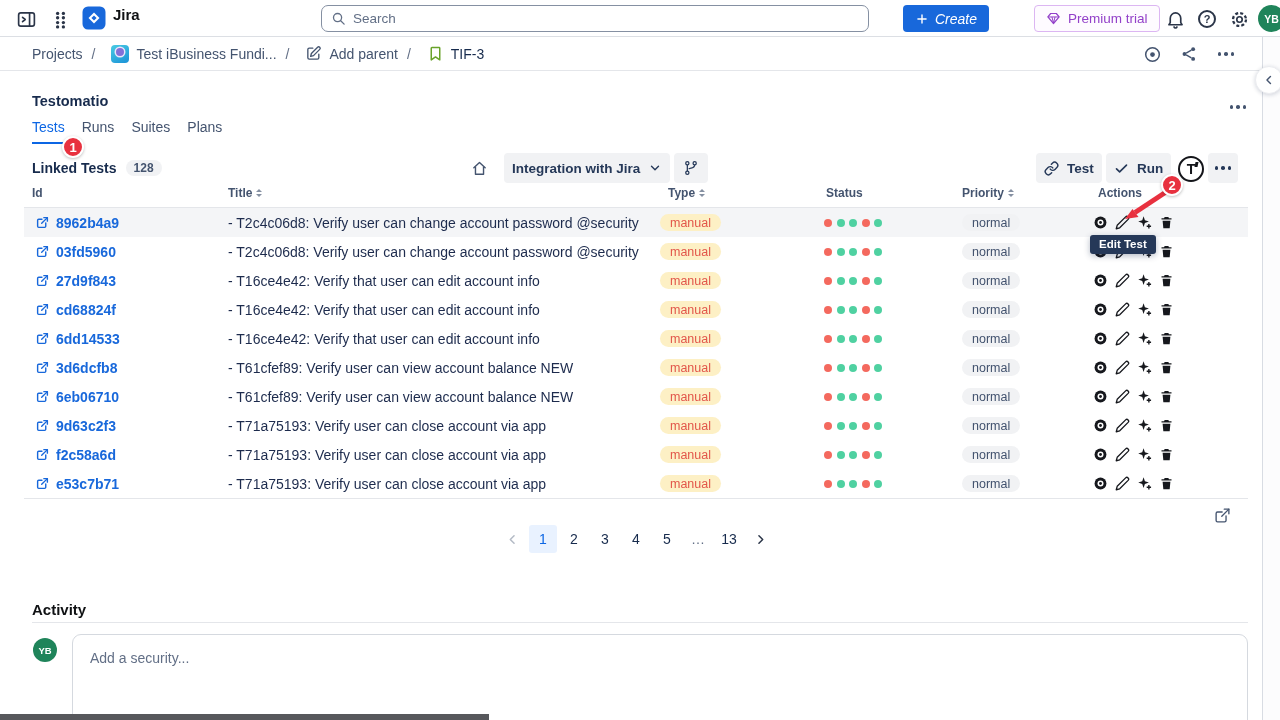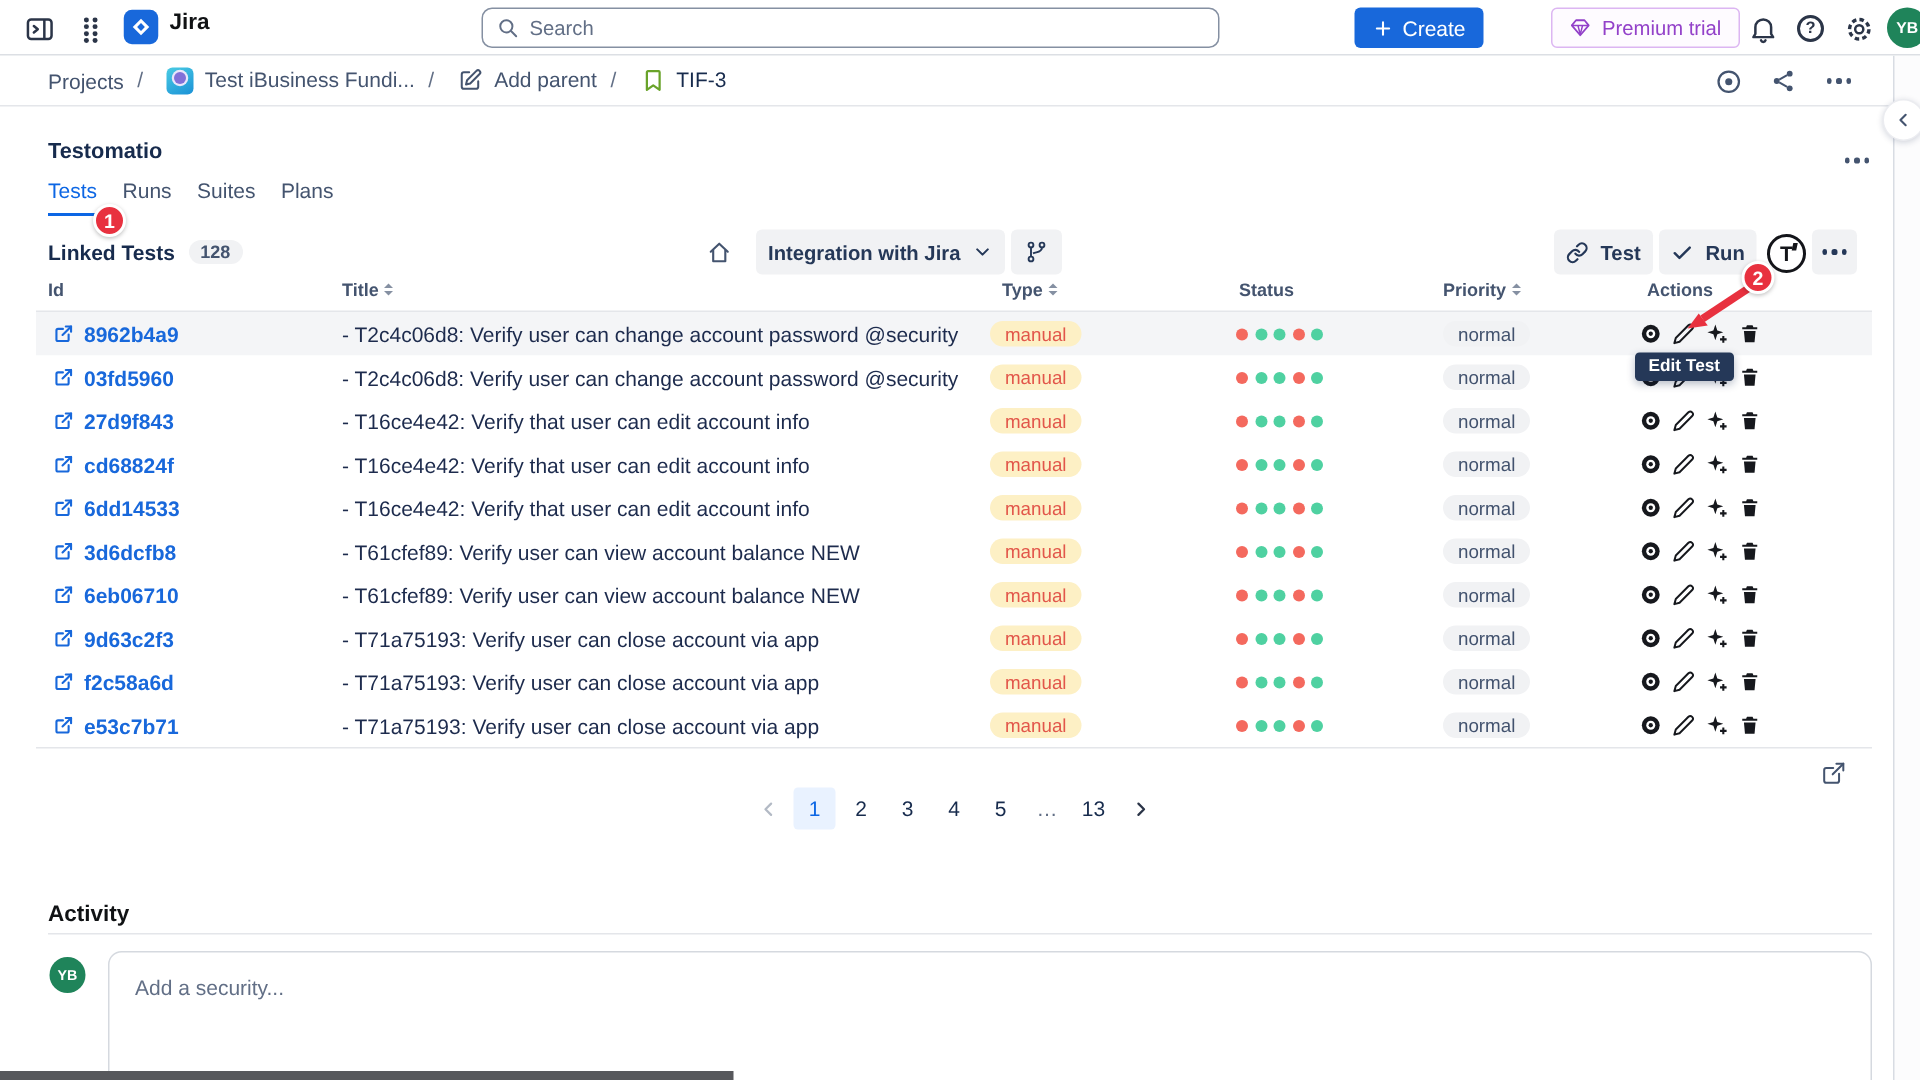--- a/index.html
+++ b/index.html
@@ -11,34 +11,34 @@
   svg { display:block; }
   .ic { color:#44546f; }
 
   
   .topbar { position:absolute; top:0; left:0; width:1280px; height:37px; background:#fff; border-bottom:1px solid #dcdfe4; z-index:5; }
   .tb-icon { position:absolute; width:24px; height:24px; display:flex; align-items:center; justify-content:center; color:#2b3548; cursor:pointer; }
   .ti-toggle { left:14px; top:7px; }
   .ti-grid { left:48px; top:7px; }
   .logo-wrap { position:absolute; left:82px; top:6px; display:flex; align-items:flex-start; gap:7px; cursor:pointer; }
   .app-name { font-size:15px; font-weight:bold; color:#101214; }
-  .search { position:absolute; left:321px; top:5px; width:492px; height:27px; border:1px solid #8590a2; border-radius:7px; display:flex; align-items:center; padding:0 9px; gap:7px; color:#626f86; background:#fff; }
+  .search { position:absolute; left:321px; top:5px; width:548px; height:27px; border:1px solid #8590a2; border-radius:7px; display:flex; align-items:center; padding:0 9px; gap:7px; color:#626f86; background:#fff; }
   .search input { border:none; outline:none; flex:1; font-size:13.5px; font-family:inherit; color:#172b4d; background:transparent; }
   .search input::placeholder { color:#626f86; }
-  .create { position:absolute; left:903px; top:5px; height:27px; padding:3px 12px; background:var(--accent,#1868db); color:#fff; border:none; border-radius:4px; display:flex; align-items:center; gap:6px; font-size:14px; font-weight:500; font-family:inherit; cursor:pointer; }
+  .create { position:absolute; left:903px; top:5px; height:27px; padding:3px 12px; background:var(--accent,#1868db); color:#fff; border:none; border-radius:4px; display:flex; align-items:center; gap:6px; font-size:14px; font-weight:500; font-family:inherit; cursor:pointer;font-style:italic; }
   .premium { position:absolute; left:1034px; top:5px; height:27px; padding:0 11px; background:#fefbff; color:var(--premium,#9341c9); border:1px solid #dcb6f2; border-radius:4px; display:flex; align-items:center; gap:7px; font-size:13.5px; font-weight:400; font-family:inherit; cursor:pointer; }
   .ti-bell { left:1163px; top:7px; }
   .ti-help { left:1195px; top:7px; }
   .ti-gear { left:1227px; top:7px; }
   .help-circle { width:18px; height:18px; border:2px solid #2b3548; border-radius:50%; display:flex; align-items:center; justify-content:center; font-size:11px; font-weight:bold; color:#2b3548; }
   .avatar { position:absolute; left:1258px; top:5px; width:27px; height:27px; border-radius:50%; background:var(--avatar-green,#1f845a); color:#fff; font-size:10.5px; font-weight:bold; display:flex; align-items:center; justify-content:center; cursor:pointer; }
 
   
   .crumbs { position:absolute; top:37px; left:0; width:1262px; height:34px; display:flex; align-items:center; padding-left:32px; gap:9px; font-size:14px; color:#44546f; border-bottom:1px solid #e4e6ea; background:#fff; }
-  .crumb { display:flex; gap:7px; cursor:pointer; white-space:nowrap; }
+  .crumb { display:flex; align-items:center; gap:7px; cursor:pointer; white-space:nowrap; }
   .crumb + .crumb::before { content:"/"; color:#626f86; margin-right:9px; }
   .proj-ava { width:18px; height:18px; border-radius:4px; background:linear-gradient(150deg,#45c6e2 10%,#1f97d8 90%); position:relative; }
   .proj-ava::after { content:""; position:absolute; left:5px; top:3px; width:8px; height:8px; border-radius:50%; background:#8270d8; box-shadow:0 0 0 1.5px #e9e6fb; }
   .crumb-actions { position:absolute; right:22px; top:3px; display:flex; gap:9px; }
   .icon-btn { width:28px; height:28px; border-radius:4px; display:flex; align-items:center; justify-content:center; color:#44546f; cursor:pointer; background:transparent; border:none; }
   .dots { display:inline-flex; gap:3px; }
   .dots i { width:3.5px; height:3.5px; border-radius:50%; background:currentColor; }
 
   
   .panel-title { position:absolute; left:32px; top:93px; font-size:14.5px; font-weight:bold; color:#172b4d; }

